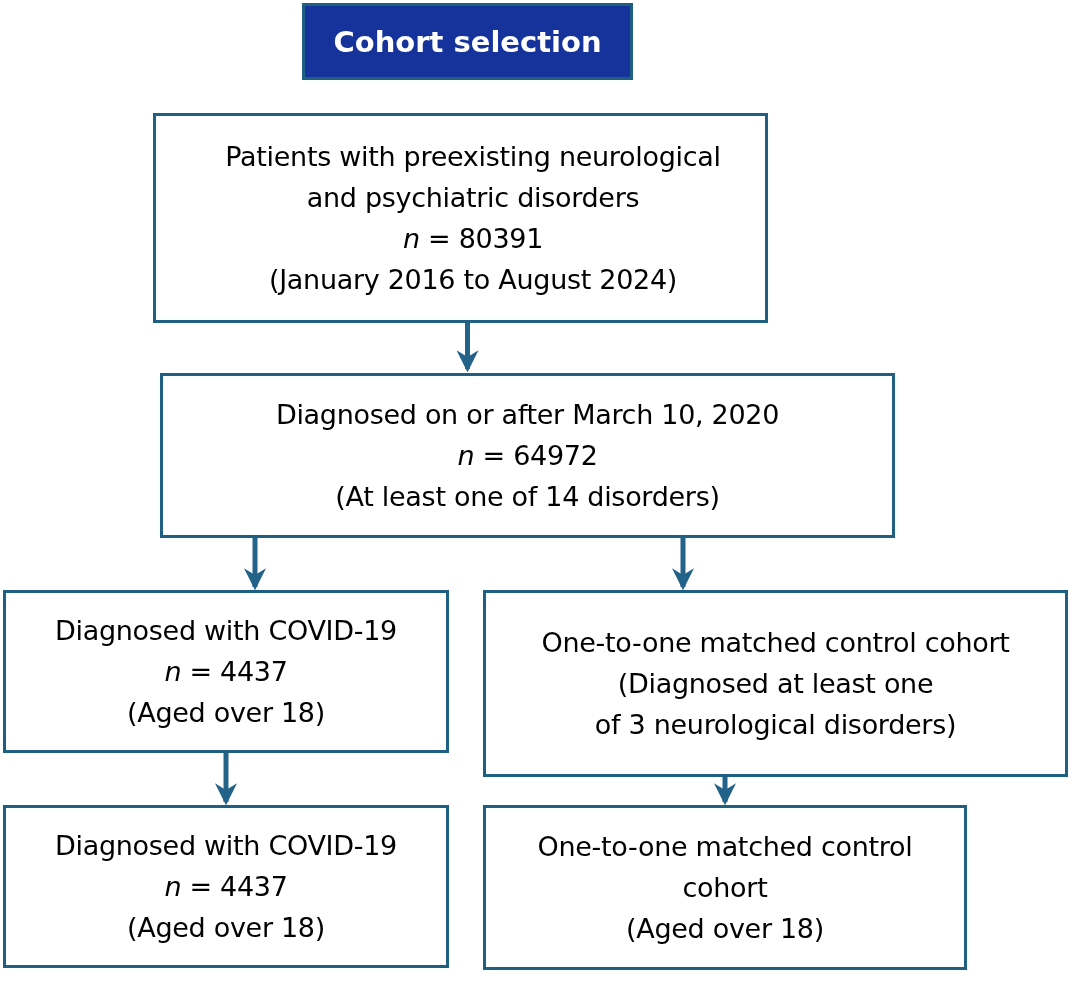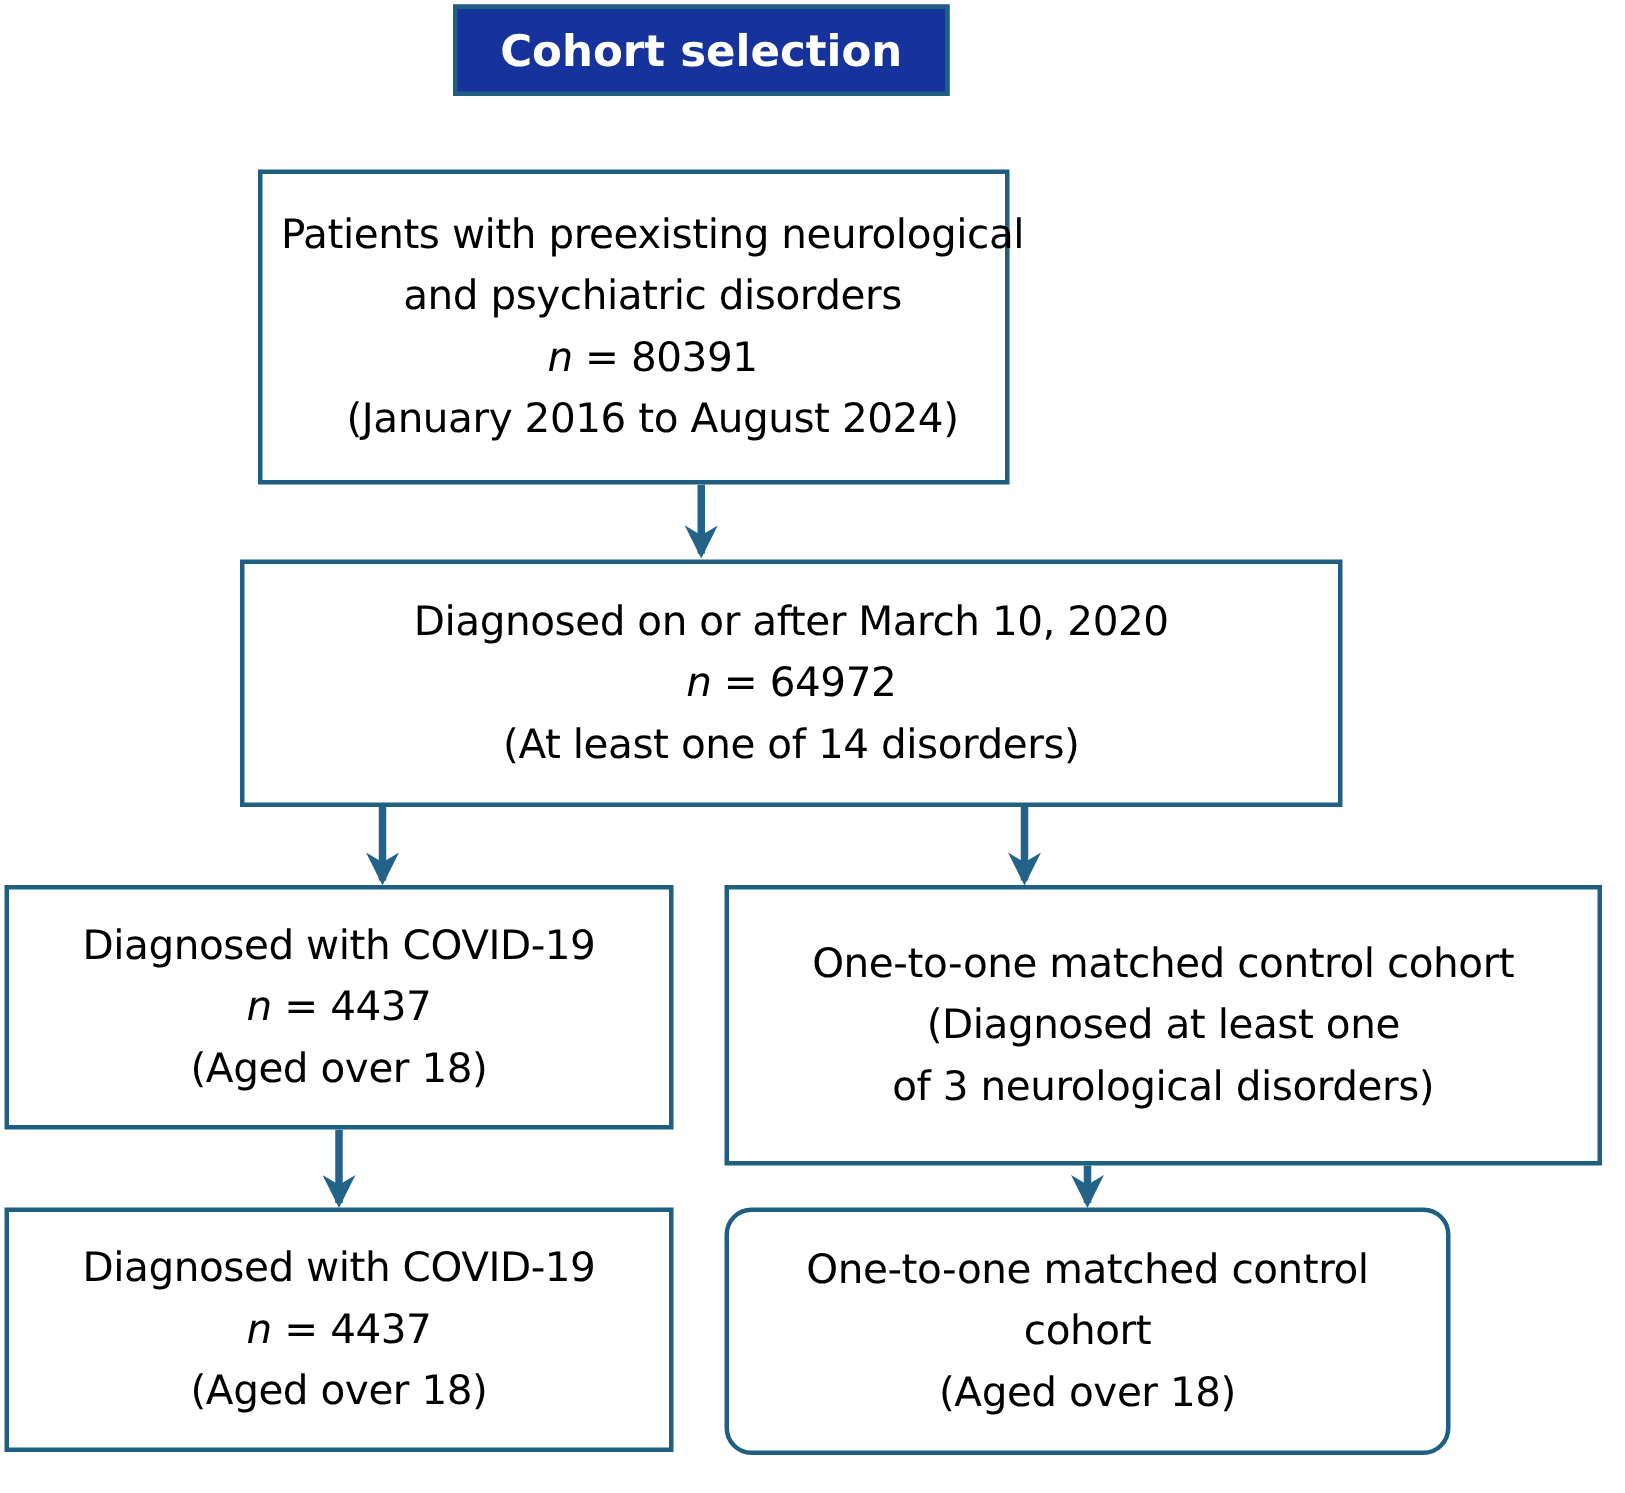--- a/index.html
+++ b/index.html
@@ -25,21 +25,21 @@
   .arrow-line {
     stroke: var(--arrow, #246389);
     stroke-width: 5;
   }
   .arrow-head {
     fill: var(--arrow, #246389);
   }
   .header-box {
     position: absolute;
     left: 302px; top: 3px;
-    width: 331px; height: 61px;
+    width: 331px; height: 77px;
     box-sizing: border-box;
     background: var(--header-fill, #16339B);
     border: 3px solid var(--border, #1E5F82);
     color: var(--header-text, #ffffff);
     font-weight: bold;
     font-size: 29px;
     display: flex;
     align-items: center;
     justify-content: center;
   }
@@ -52,26 +52,26 @@
     flex-direction: column;
     justify-content: center;
     align-items: center;
     text-align: center;
     font-size: 27px;
     line-height: 41px;
     letter-spacing: -0.3px;
   }
   .box .line { white-space: nowrap; }
   .n-line::first-letter { font-style: italic; }
-  .b1  { left: 172px; top: 113px; width: 501px; height: 210px; padding-left: 25px; }
+  .b1  { left: 153px; top: 113px; width: 615px; height: 210px; padding-left: 25px; }
   .b2  { left: 160px; top: 373px; width: 735px; height: 165px; }
   .b3l { left: 3px;   top: 590px; width: 446px; height: 163px; }
   .b3r { left: 483px; top: 590px; width: 585px; height: 187px; }
   .b4l { left: 3px;   top: 805px; width: 446px; height: 163px; }
-  .b4r { left: 483px; top: 805px; width: 484px; height: 165px; border-radius: 18px; }
+  .b4r { left: 483px; top: 805px; width: 484px; height: 165px; }
 </style>
 </head>
 <body>
 
 <div class="canvas">
 
   <svg class="arrows" viewBox="0 0 1083 995" xmlns="http://www.w3.org/2000/svg">
     <defs>
       <marker id="ah" viewBox="0 0 10 10" refX="8.5" refY="5" markerWidth="4.4" markerHeight="4.4" orient="auto">
         <path class="arrow-head" d="M0,0 L10,5 L0,10 L3,5 Z"></path>

